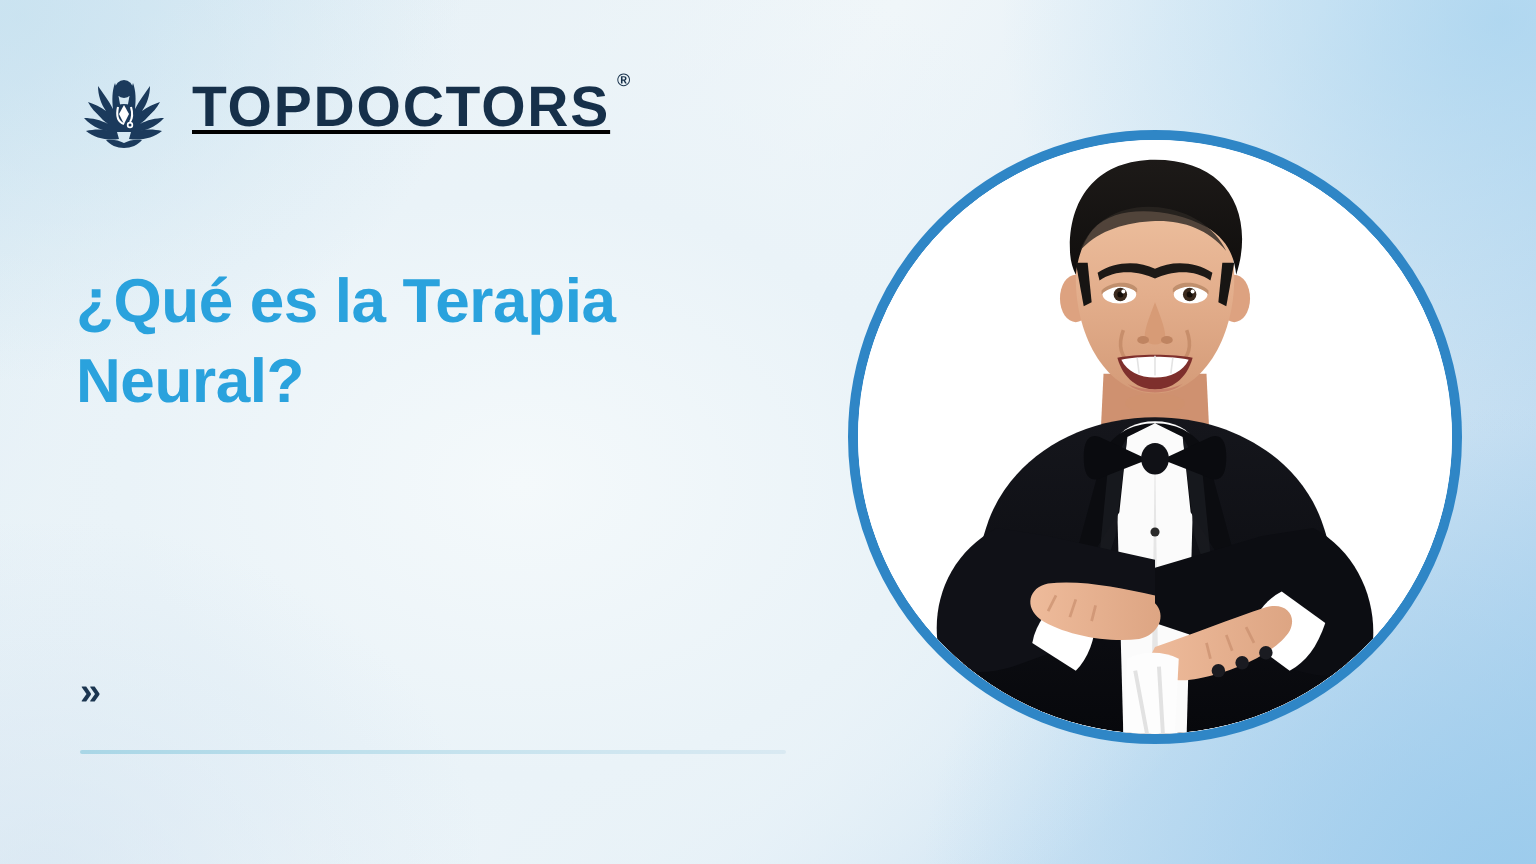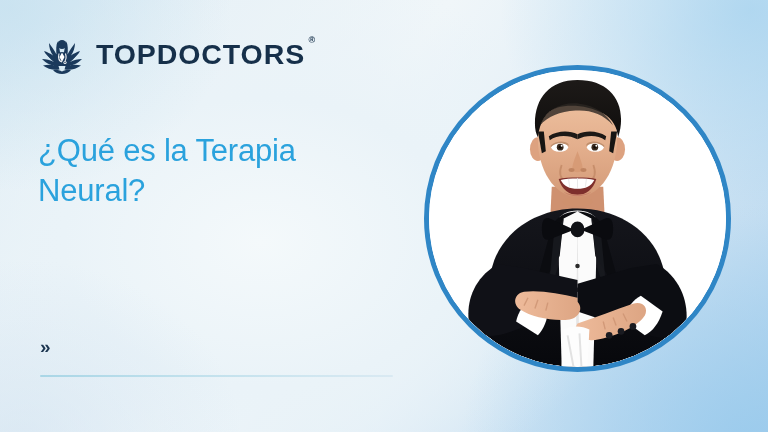--- a/index.html
+++ b/index.html
@@ -52,20 +52,21 @@
   }
 
   
   .logo {
     position: absolute;
     top: 31px;
     left: 38px;
     display: flex;
     align-items: center;
     gap: 10px;
+    text-decoration: underline;
   }
   .logo-mark {
     width: 48px;
     height: 46px;
     display: block;
   }
   .logo-word {
     position: relative;
     font-size: 28.5px;
     letter-spacing: 0.9px;
@@ -84,21 +85,21 @@
     line-height: 1;
   }
 
   
   .headline {
     position: absolute;
     top: 131px;
     left: 38px;
     width: 350px;
     font-size: 31px;
-    font-weight: 400;
+    font-weight: 700;
     line-height: 1.30;
     letter-spacing: -0.2px;
     color: #2aa2dd;
   }
 
   
   .byline-wrap {
     position: absolute;
     left: 40px;
     top: 336px;

